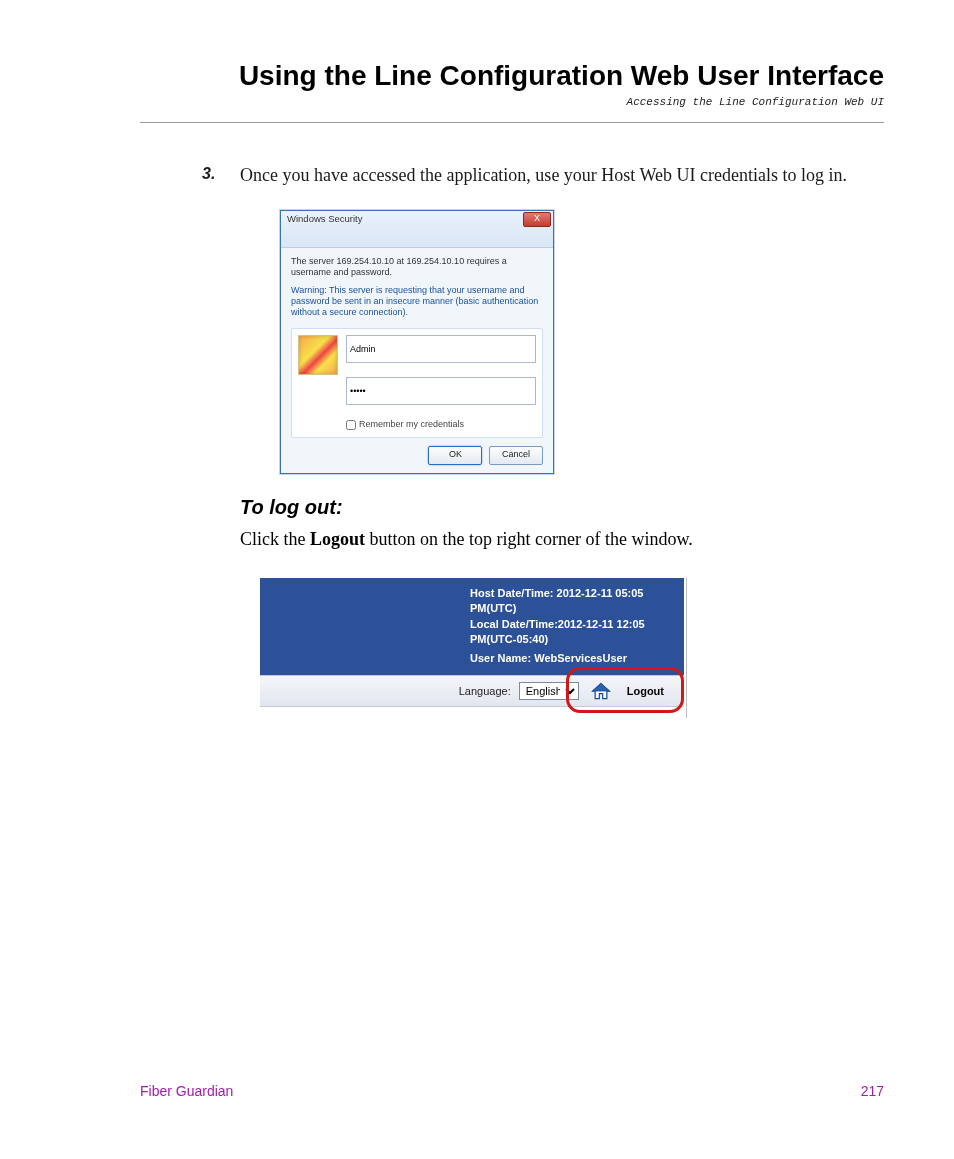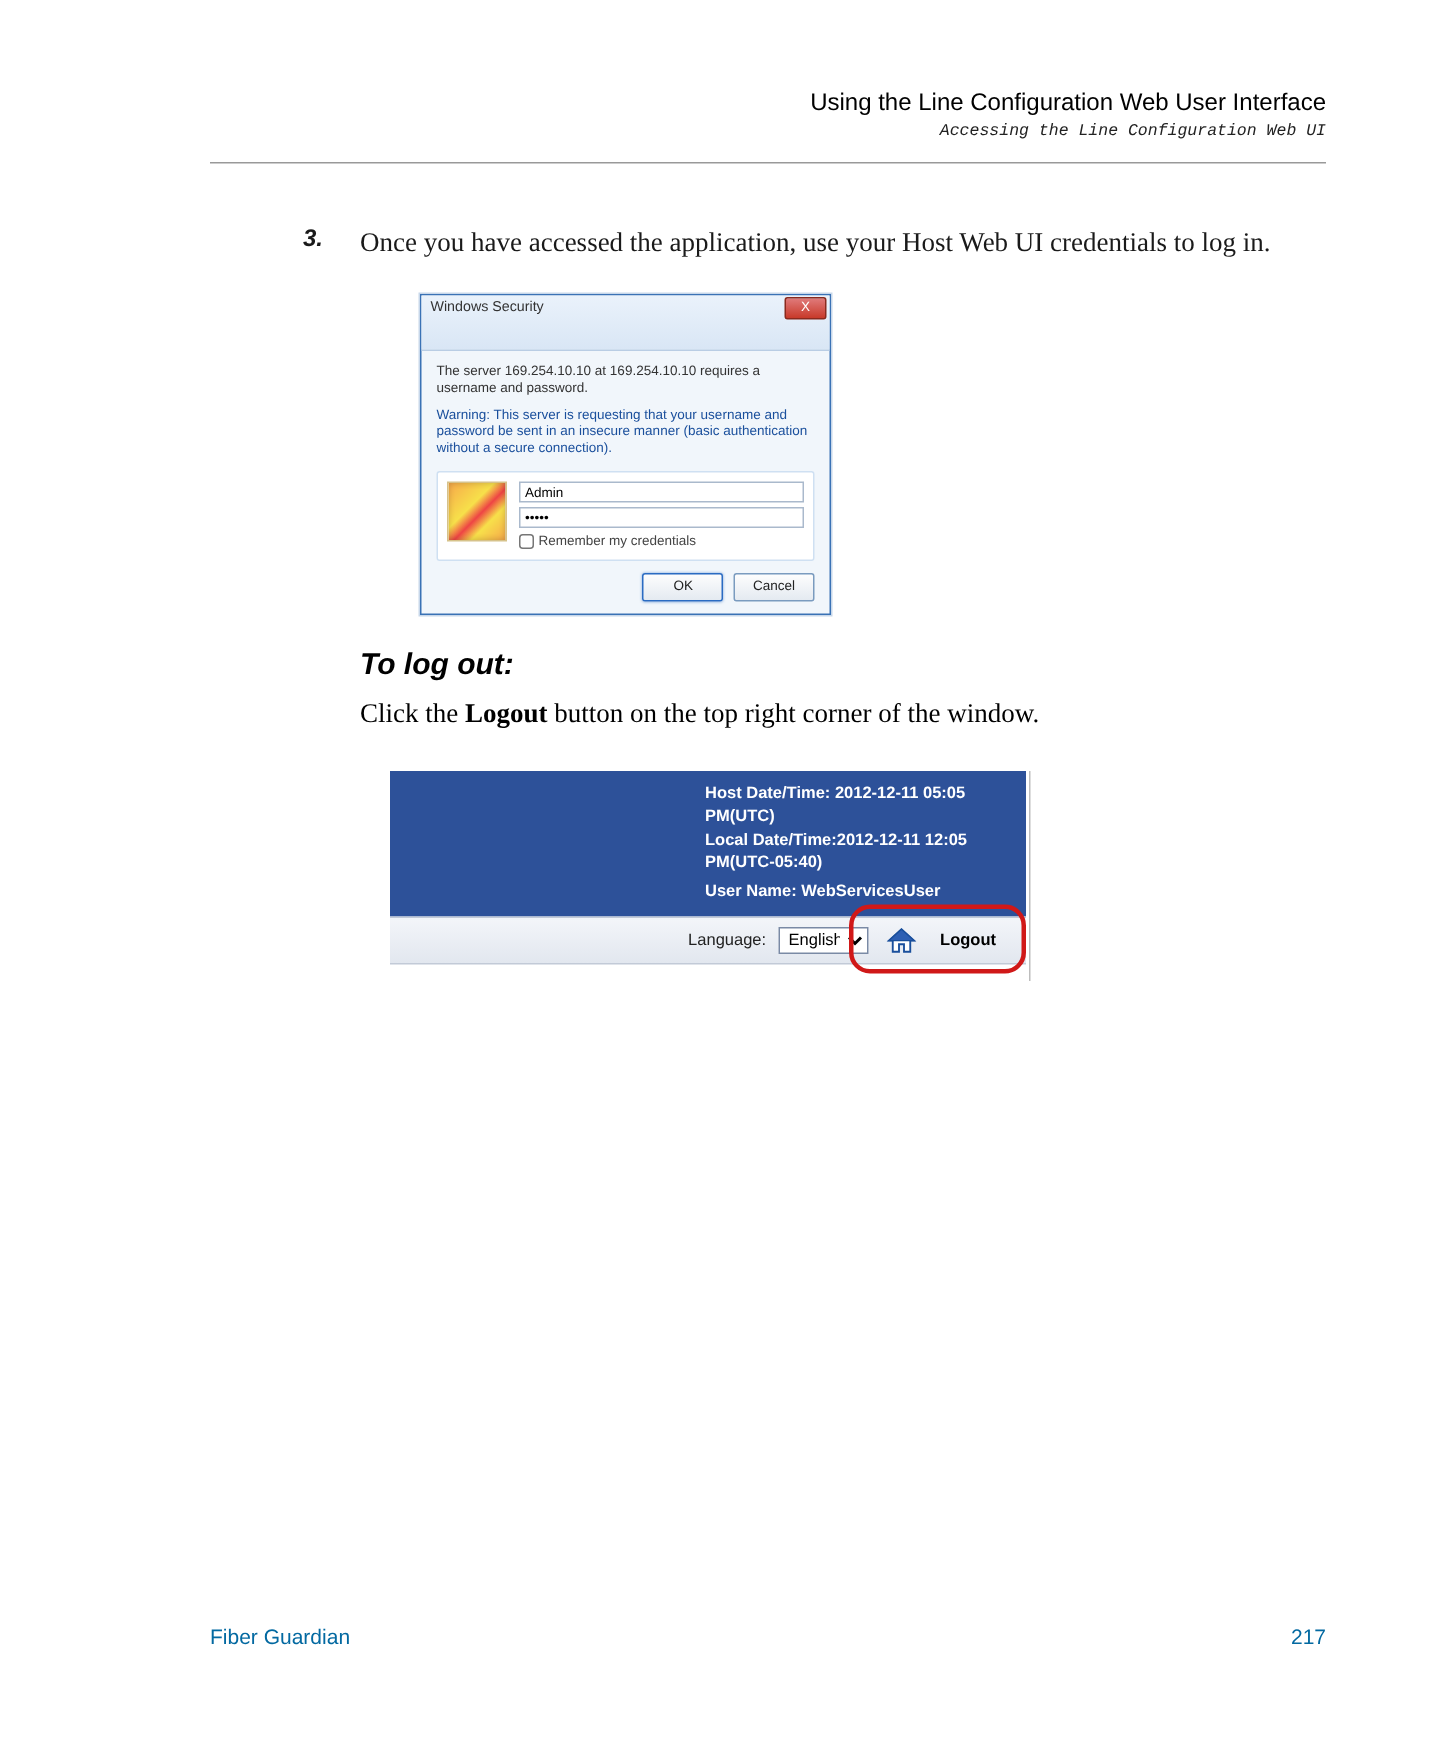--- a/index.html
+++ b/index.html
@@ -12,22 +12,22 @@
     position: relative;
   }
   .page {
     padding: 60px 70px 40px 140px;
     box-sizing: border-box;
     height: 100%;
     position: relative;
   }
   .header-title {
     text-align: right;
-    font-weight: normal;
-    font-size: 16px;
+    font-weight: bold;
+    font-size: 28px;
     font-family: Verdana, sans-serif;
     color: #000;
   }
   .header-subtitle {
     text-align: right;
     font-style: italic;
     font-family: Liberation Mono, monospace;
     font-size: 11px;
     margin-top: 4px;
     color: #222;
@@ -133,26 +133,26 @@
   .win-avatar {
     width: 38px;
     height: 38px;
     border: 1px solid #d6c28a;
     background: linear-gradient(135deg, #f7a94a 0%, #f7e04a 40%, #e44 55%, #f7e04a 70%, #f7a94a 100%);
     box-shadow: inset 0 0 4px rgba(0,0,0,.2);
   }
   .win-fields { flex: 1; }
   .win-input {
     width: 100%;
-    height: 14px;
+    height: 28px;
     border: 1px solid #aab9cc;
     font-size: 9px;
     padding: 0 3px;
     box-sizing: border-box;
-    margin-bottom: 3px;
+    margin-bottom: 14px;
     background: #fff;
   }
   .win-remember {
     font-size: 9px;
     color: #444;
     display: flex;
     align-items: center;
     gap: 3px;
   }
   .win-remember input { width: 10px; height: 10px; margin:0; }
@@ -244,21 +244,21 @@
   }
 
   
   .footer {
     position: absolute;
     left: 140px;
     right: 70px;
     bottom: 60px;
     font-family: "Segoe UI", Verdana, sans-serif;
     font-size: 14px;
-    color: #0369a1;
+    color: #a21caf;
     display: flex;
     justify-content: space-between;
   }
   .footer .pnum { font-weight: normal; }
 </style>
 </head>
 <body>
 
 <div class="page">
   <div class="header-title">Using the Line Configuration Web User Interface</div>

